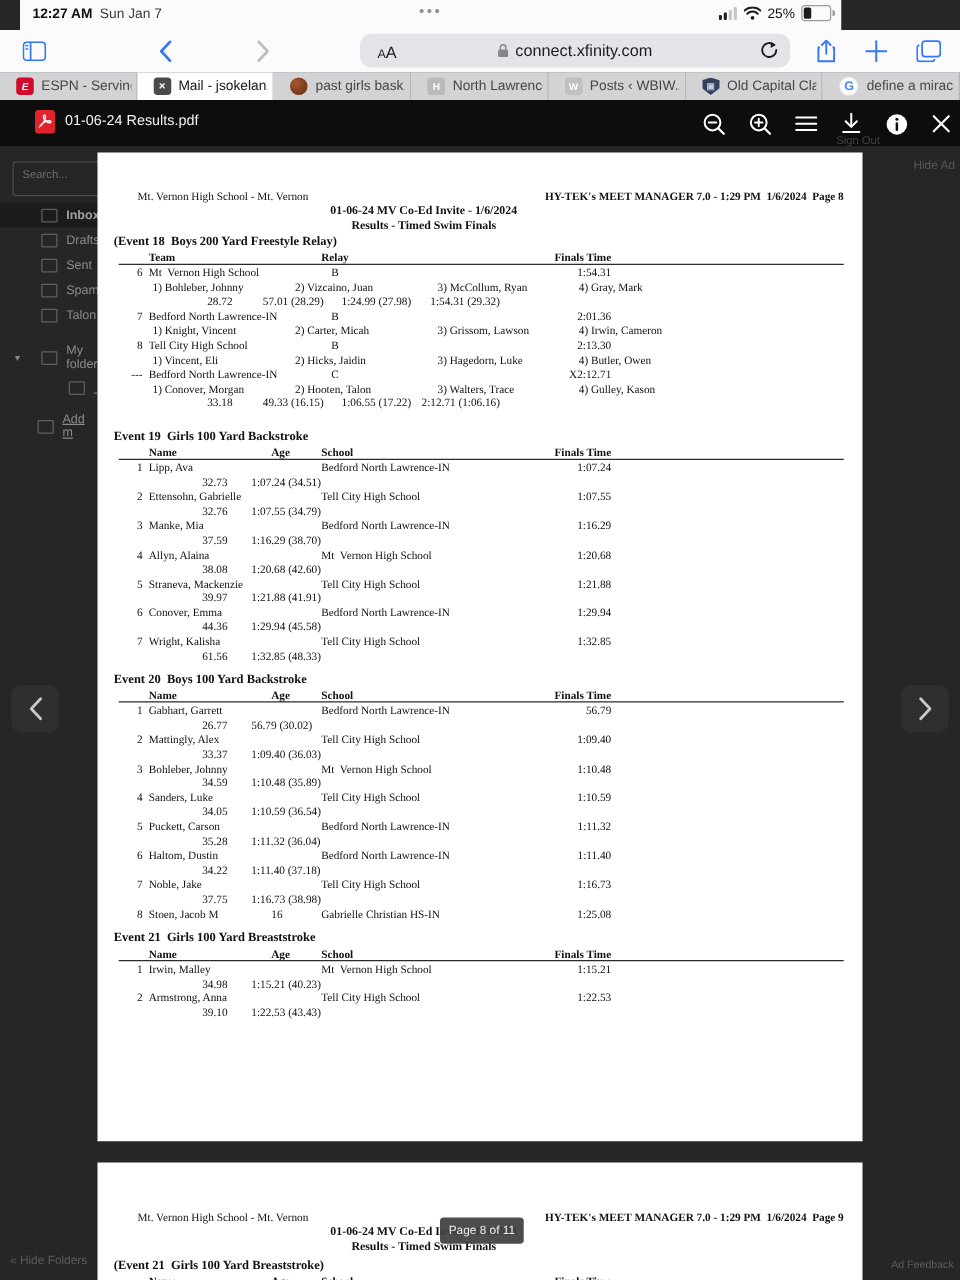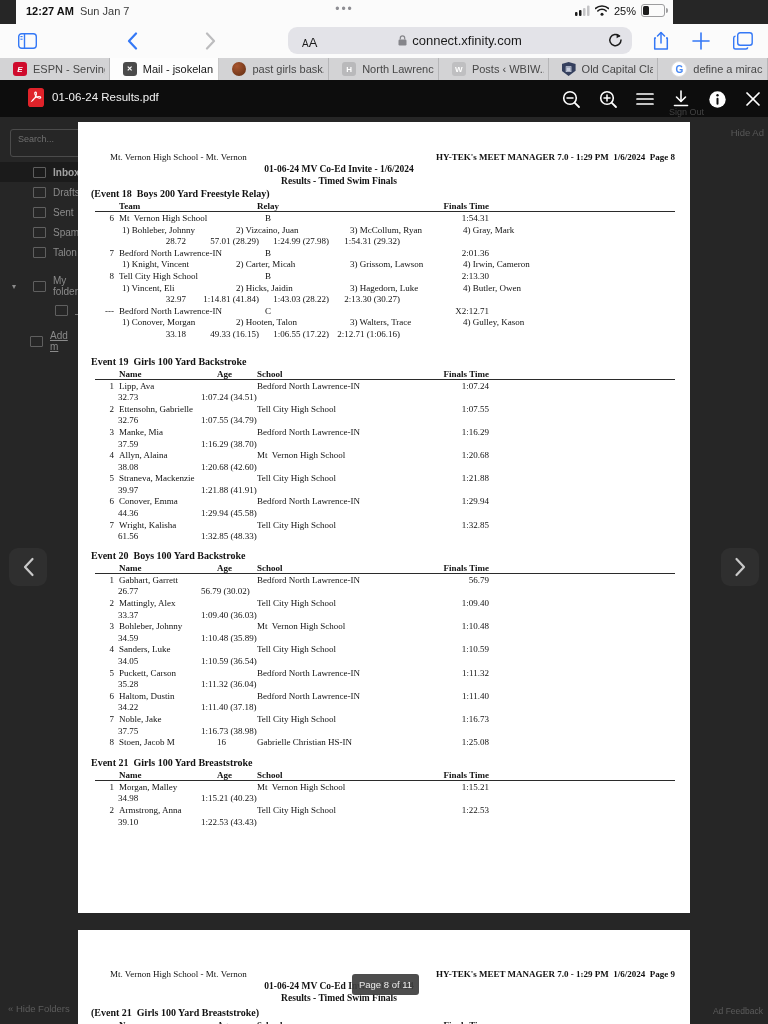--- a/index.html
+++ b/index.html
@@ -93,21 +93,21 @@
   .ev19{margin-top:15px;} .ev20{margin-top:7px;} .ev21{margin-top:8px;}
 
   .c-place{left:8px;width:28px;text-align:right;}
   .c-name{left:41px;}
   .c-age{left:139px;width:34px;text-align:left;}
   .c-school{left:179px;}
   .c-relayhdr{left:179px;}
   .c-relay{left:187px;}
   .c-finals{left:321px;width:90px;text-align:right;}
   .c-sw1{left:44px;} .c-sw2{left:158px;} .c-sw3{left:272px;} .c-sw4{left:385px;}
-  .c-sp1{left:40px;width:52px;text-align:left;}
+  .c-sp1{left:52px;width:52px;text-align:right;}
   .c-sp2{left:123px;}
   .c-rsp1{left:56px;width:52px;text-align:right;}
   .c-rsp2{left:101px;width:80px;text-align:right;}
   .c-rsp3{left:171px;width:80px;text-align:right;}
   .c-rsp4{left:232px;width:90px;text-align:right;}
 </style>
 </head>
 <body>
 
 <div class="screen">
@@ -372,26 +372,20 @@
                 <span class="ps c-relay">B</span>
                 <span class="ps c-finals">2:13.30</span>
               </div>
               <div class="prow">
                 <span class="ps c-sw1">1) Vincent, Eli</span>
                 <span class="ps c-sw2">2) Hicks, Jaidin</span>
                 <span class="ps c-sw3">3) Hagedorn, Luke</span>
                 <span class="ps c-sw4">4) Butler, Owen</span>
               </div>
               <div class="prow">
-                <span class="ps c-rsp1">32.97</span>
-                <span class="ps c-rsp2">1:14.81 (41.84)</span>
-                <span class="ps c-rsp3">1:43.03 (28.22)</span>
-                <span class="ps c-rsp4">2:13.30 (30.27)</span>
-              </div>
-              <div class="prow">
                 <span class="ps c-place">---</span>
                 <span class="ps c-name">Bedford North Lawrence-IN</span>
                 <span class="ps c-relay">C</span>
                 <span class="ps c-finals">X2:12.71</span>
               </div>
               <div class="prow">
                 <span class="ps c-sw1">1) Conover, Morgan</span>
                 <span class="ps c-sw2">2) Hooten, Talon</span>
                 <span class="ps c-sw3">3) Walters, Trace</span>
                 <span class="ps c-sw4">4) Gulley, Kason</span>
@@ -571,21 +565,21 @@
             <div class="ev ev21">
               <div class="ev-title">Event 21  Girls 100 Yard Breaststroke</div>
               <div class="prow cols">
                 <span class="ps b c-name">Name</span>
                 <span class="ps b c-age">Age</span>
                 <span class="ps b c-school">School</span>
                 <span class="ps b c-finals">Finals Time</span>
               </div>
               <div class="prow">
                 <span class="ps c-place">1</span>
-                <span class="ps c-name">Morgan, Malley</span>
+                <span class="ps c-name">Irwin, Malley</span>
                 <span class="ps c-school">Mt  Vernon High School</span>
                 <span class="ps c-finals">1:15.21</span>
               </div>
               <div class="prow">
                 <span class="ps c-sp1">34.98</span>
                 <span class="ps c-sp2">1:15.21 (40.23)</span>
               </div>
               <div class="prow">
                 <span class="ps c-place">2</span>
                 <span class="ps c-name">Armstrong, Anna</span>

